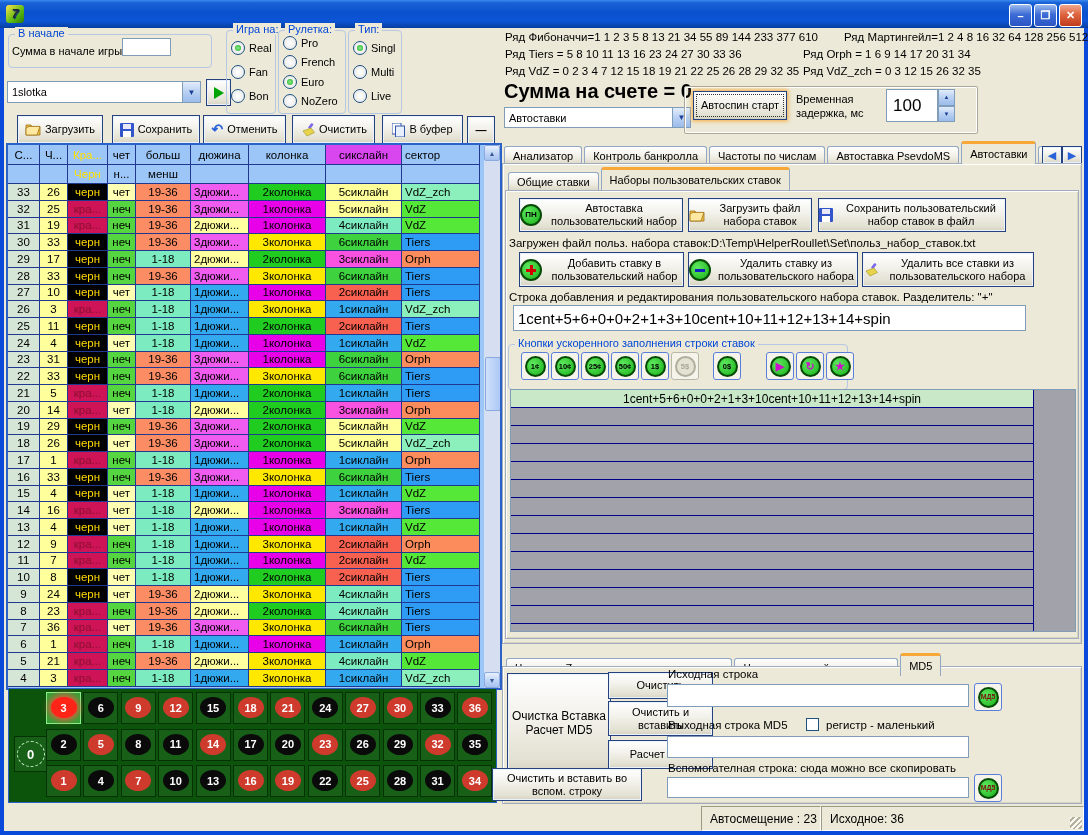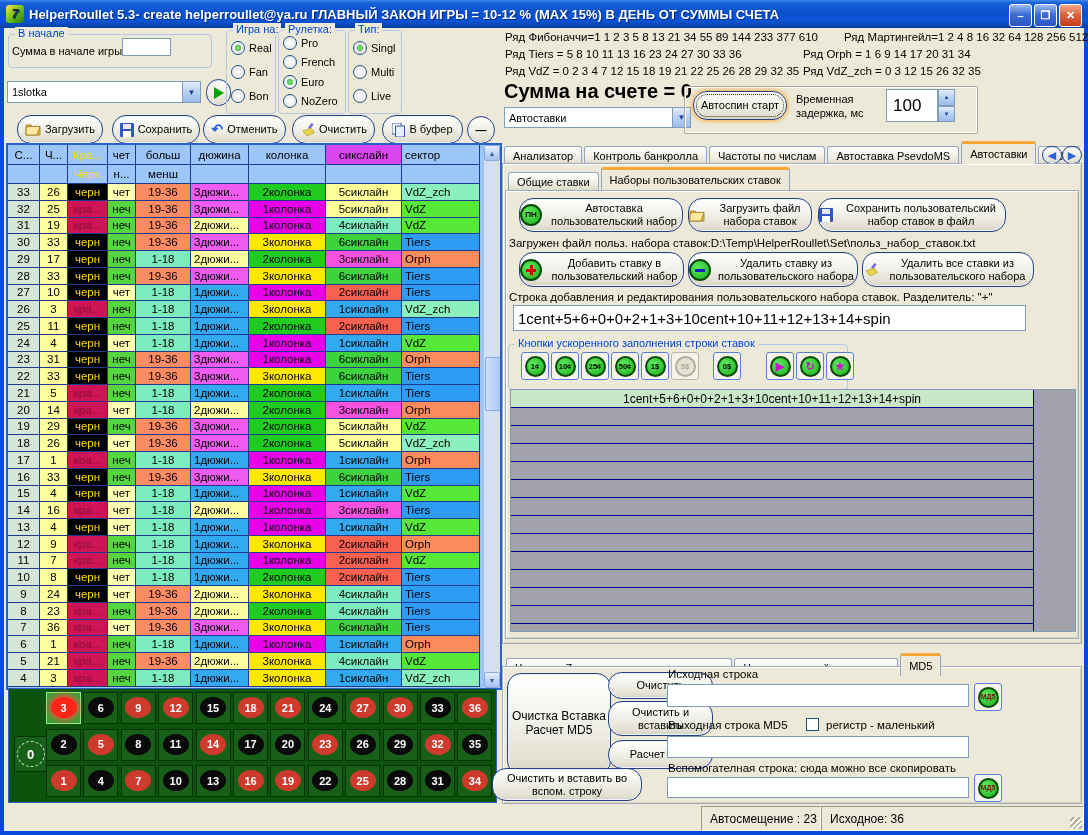--- a/index.html
+++ b/index.html
@@ -19,21 +19,21 @@
   .tbtn{width:21px;height:21px;border:1px solid #fff;border-radius:3px;
     display:flex;align-items:center;justify-content:center;color:#fff;
     font-size:11px;font-weight:bold;text-shadow:none;
     background:linear-gradient(180deg,#9CBBEE,#3D6CD6 45%,#2B55C4);}
   .tbtn.close{background:linear-gradient(180deg,#F1A78E,#DE6540 45%,#C03C1C);}
   .winb{background:#0A4ADB;}
   
   .gbox{border:1px solid #B6C7E3;border-radius:4px;}
   .gtitle{position:absolute;top:-8px;left:6px;background:#ECE9D8;color:#0046D5;padding:0 3px;white-space:nowrap;}
   .xpbtn{background:linear-gradient(180deg,#FFFFFF,#F2F1EA 45%,#E3E1D2 85%,#D6D2C2);
-    border:1px solid #26427E;border-radius:14px;display:flex;align-items:center;justify-content:center;
+    border:1px solid #26427E;border-radius:0;display:flex;align-items:center;justify-content:center;
     text-align:center;line-height:1.15;cursor:pointer;box-shadow:inset 0 0 0 1px #EAF2FE;}
   .inp{background:#fff;border:1px solid #7F9DB9;font-family:"Liberation Sans",sans-serif;font-size:11px;padding:1px 4px;box-sizing:border-box;}
   .combo{background:#fff;border:1px solid #7F9DB9;display:flex;align-items:center;box-sizing:border-box;}
   .combo .ctext{flex:1;padding-left:4px;}
   .cbtn{width:17px;align-self:stretch;background:linear-gradient(180deg,#E3EDFB,#B8D0F2 50%,#9CBCEC);
     border-left:1px solid #7F9DB9;color:#1C3E94;font-size:8px;display:flex;align-items:center;justify-content:center;}
   .radio-row{display:flex;align-items:center;gap:4px;}
   .rb{width:12px;height:12px;border-radius:50%;border:1px solid #1C5180;background:radial-gradient(#FFF,#E4E4E4);position:relative;flex:0 0 auto;}
   .rb.sel::after{content:"";position:absolute;left:3px;top:3px;width:6px;height:6px;border-radius:50%;
     background:radial-gradient(#8CF08C,#1DA51D);}
@@ -100,21 +100,20 @@
   .statusbar{left:4px;top:806px;width:1080px;height:25px;background:#ECE9D8;}
   .grip{position:absolute;right:2px;bottom:2px;width:12px;height:12px;
     background:repeating-linear-gradient(135deg,#fff 0 2px,#9D9A84 2px 4px);opacity:.7;}
   svg{display:block;}
 </style>
 </head>
 <body>
 
 <div class="abs titlebar">
   <div class="appicon">7</div>
-  <span>HelperRoullet 5.3- create helperroullet@ya.ru ГЛАВНЫЙ ЗАКОН ИГРЫ = 10-12 % (MAX 15%) В ДЕНЬ ОТ СУММЫ СЧЕТА</span>
   <div class="tbtns">
     <div class="tbtn">–</div>
     <div class="tbtn">❐</div>
     <div class="tbtn close">✕</div>
   </div>
 </div>
 <div class="abs winb" style="left:0;top:28px;width:4px;height:807px"></div>
 <div class="abs winb" style="left:1084px;top:28px;width:4px;height:807px"></div>
 <div class="abs winb" style="left:0;top:831px;width:1088px;height:4px"></div>
 

